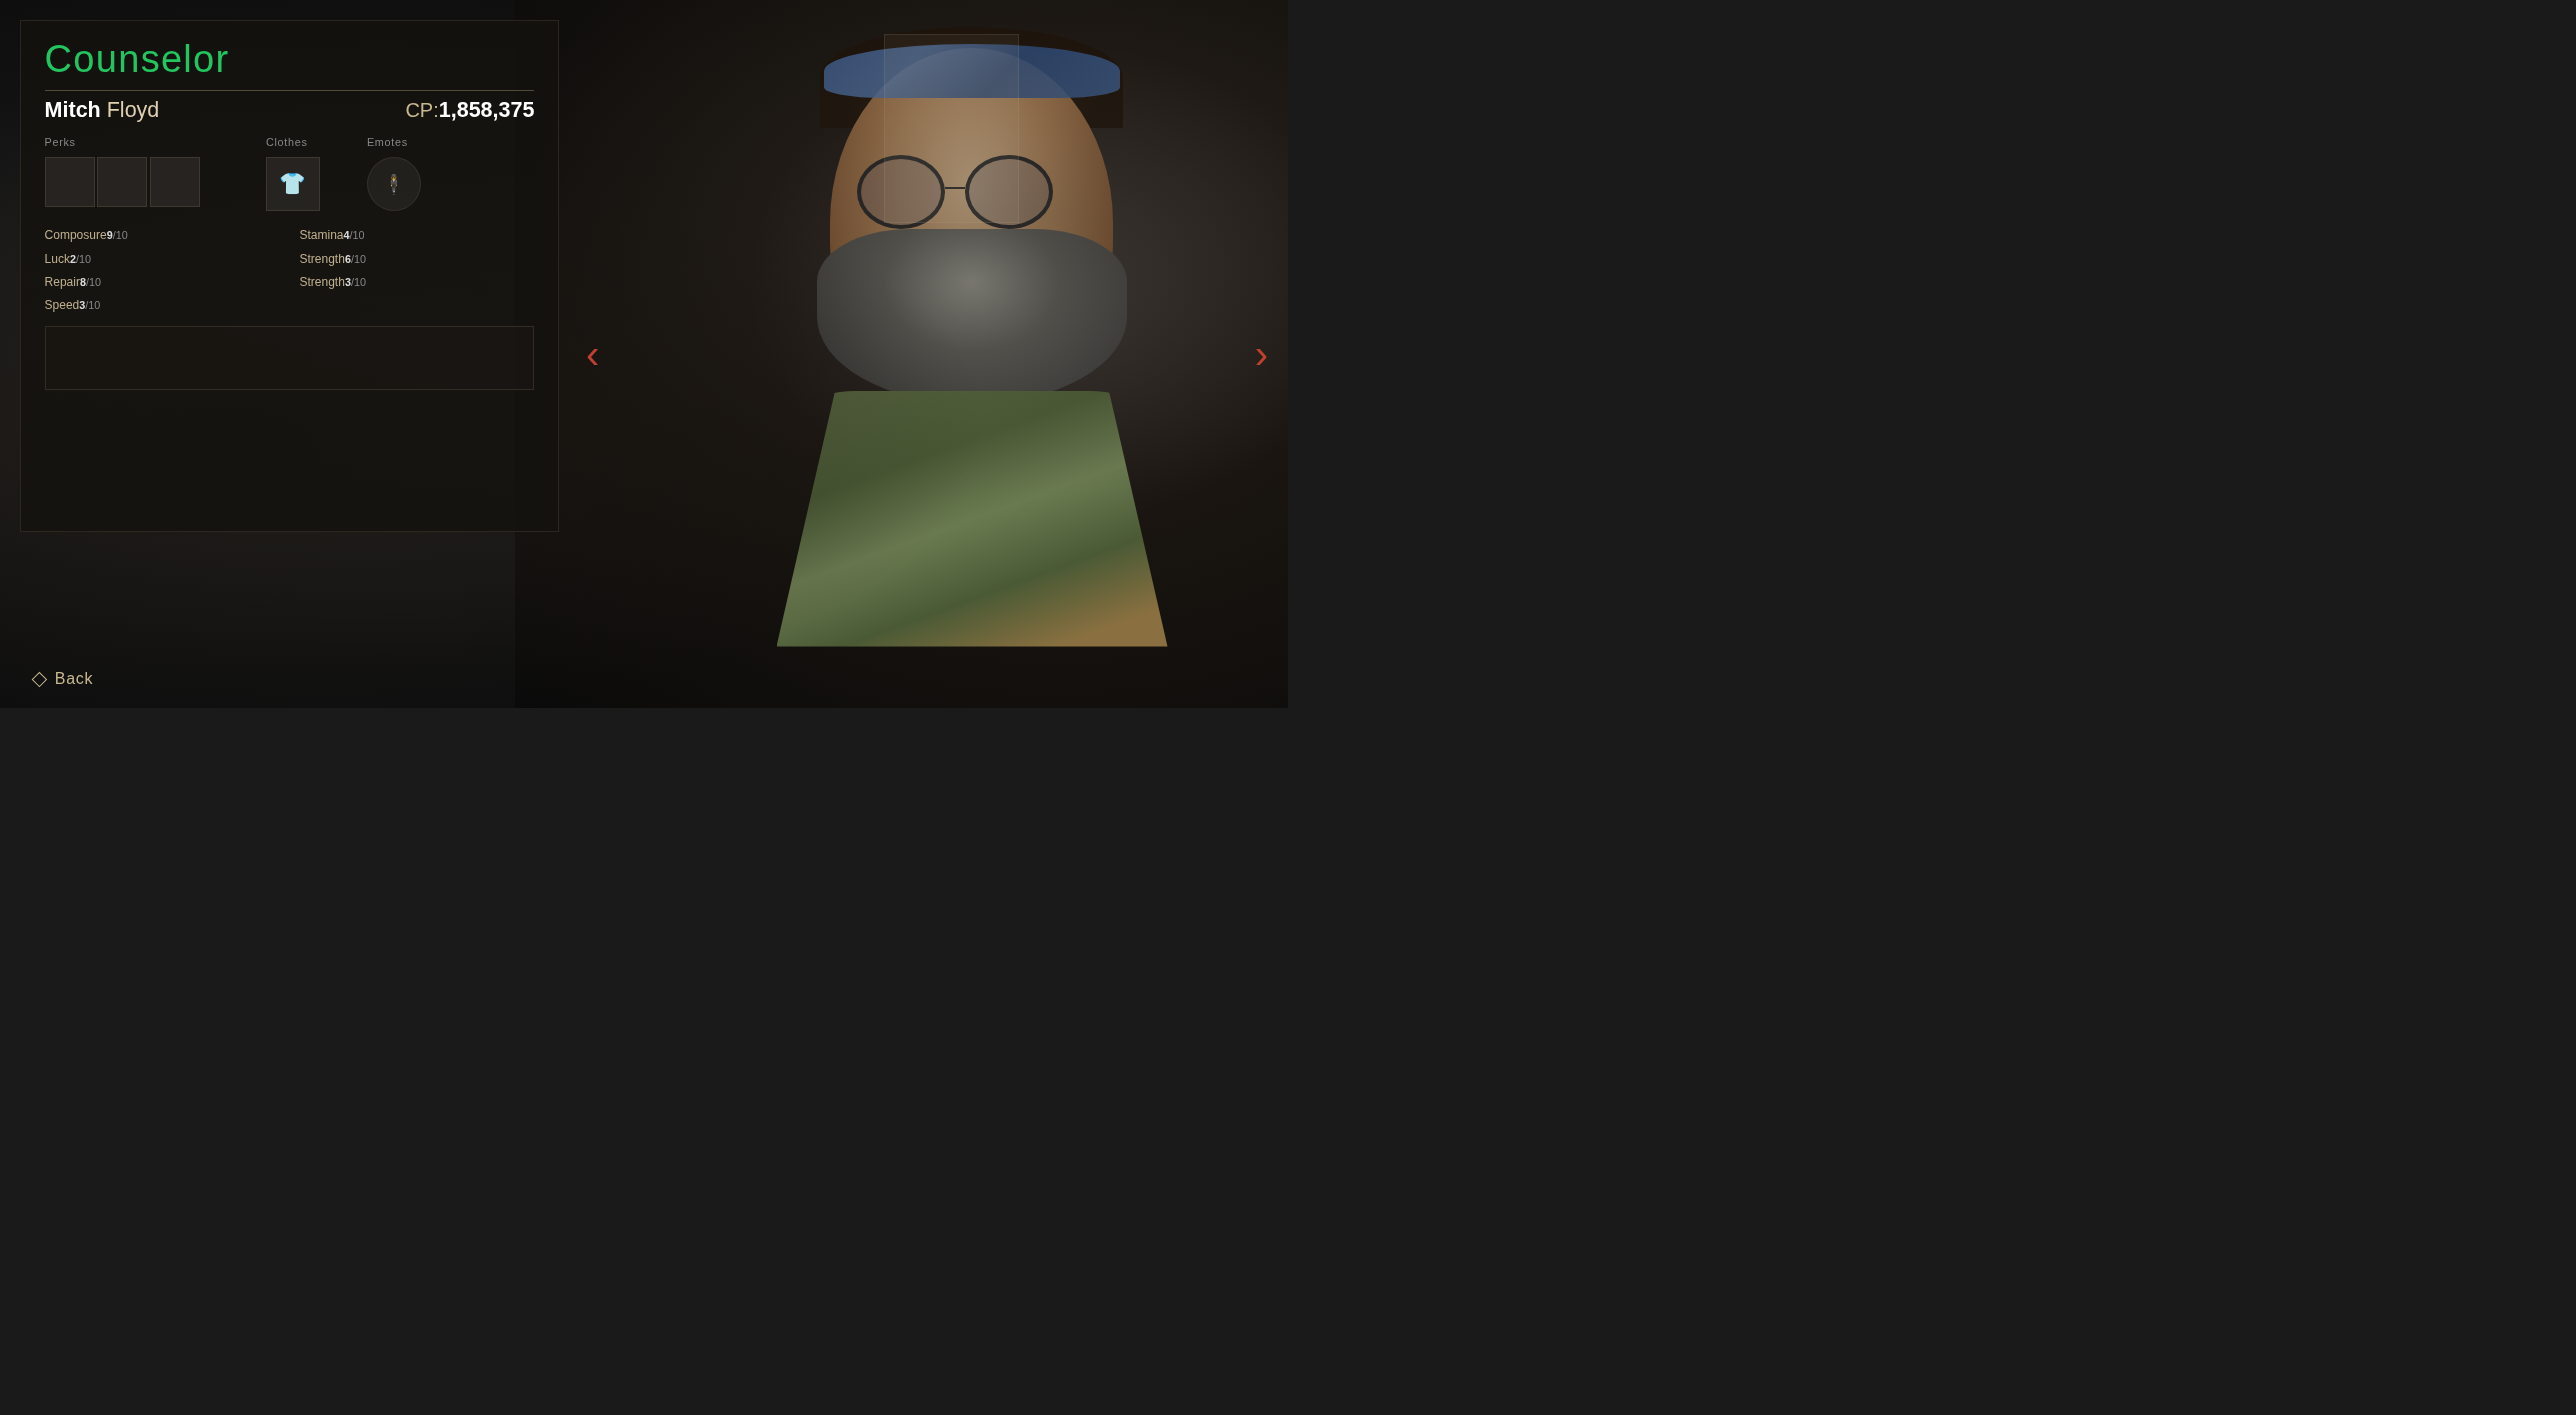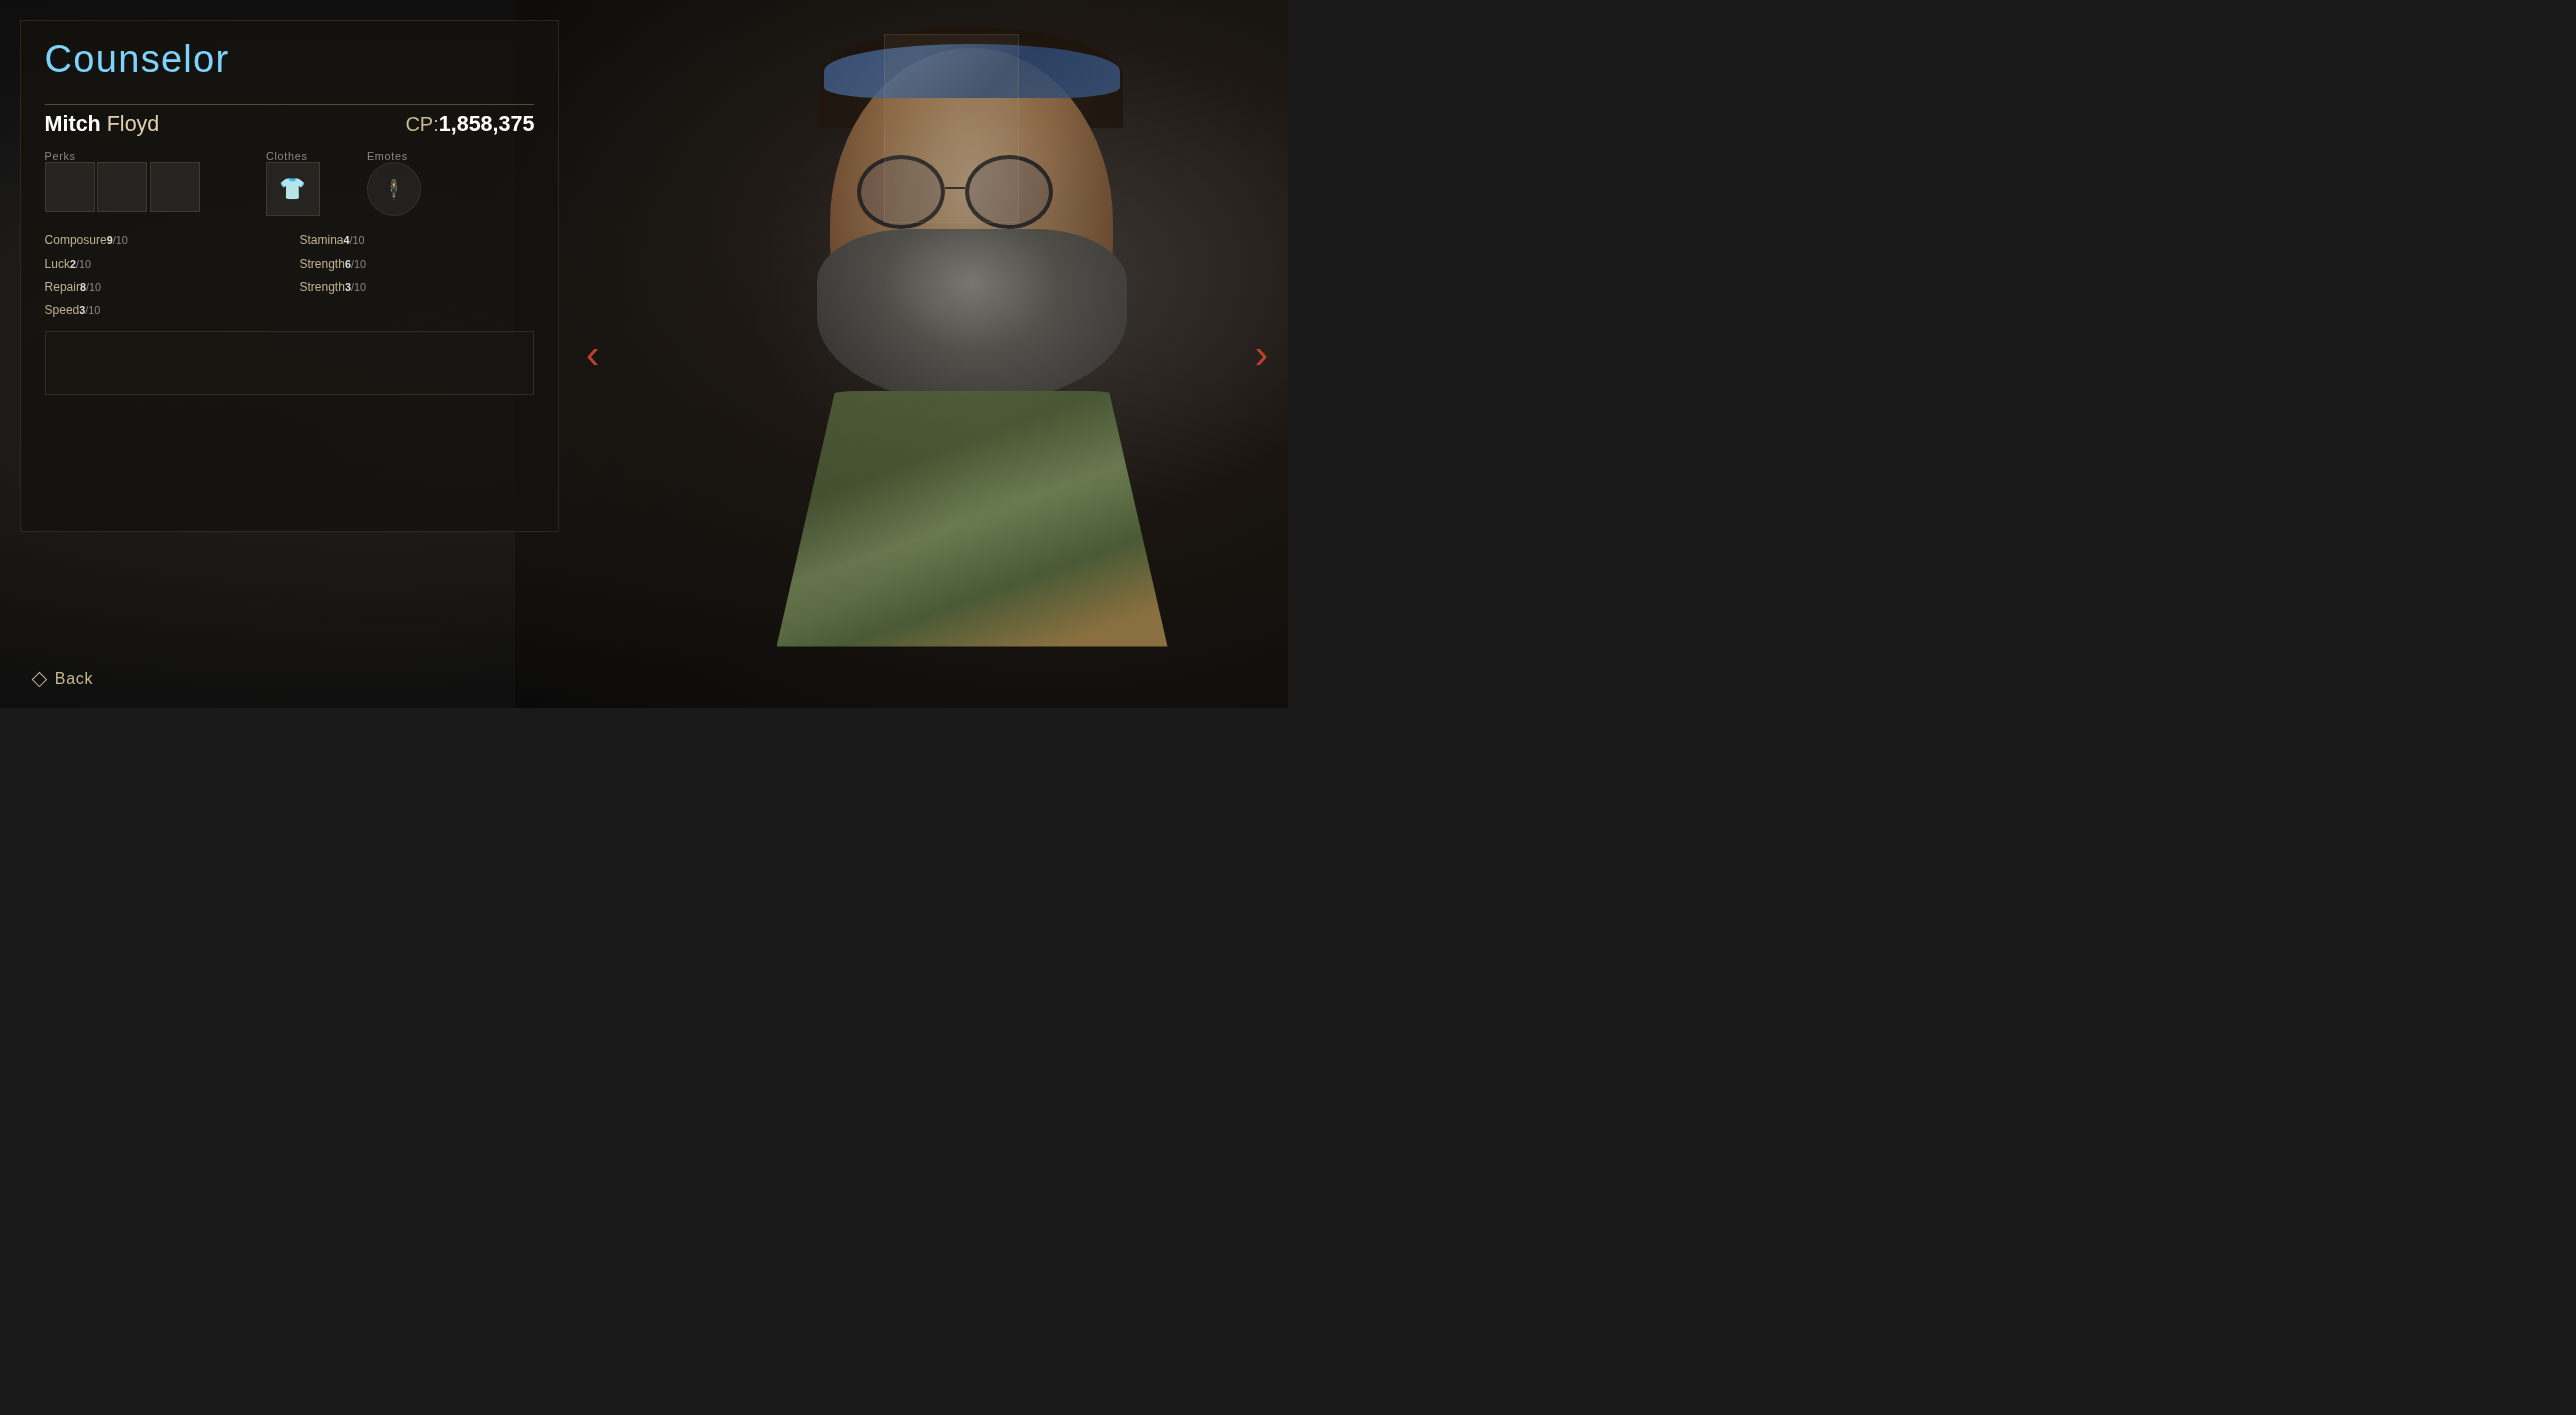--- a/index.html
+++ b/index.html
@@ -138,25 +138,25 @@
       height: 512px;
       background: rgba(20, 18, 15, 0.82);
       border: 0.7px solid rgba(100,90,70,0.3);
       z-index: 10;
       padding: 17px 23.6px;
     }
 
     .title {
       font-size: 38px;
       font-weight: 300;
-      color: #7dd3fc;
+      color: #22c55e;
       letter-spacing: 1.3px;
       margin-bottom: 3.4px;
       border-bottom: 0.7px solid rgba(180,160,120,0.4);
-      padding-bottom: 23px;
+      padding-bottom: 9px;
     }
 
     .character-name-row {
       display: flex;
       align-items: center;
       justify-content: space-between;
       margin-top: 6.7px;
       margin-bottom: 13.5px;
     }
 
@@ -186,21 +186,21 @@
       display: flex;
       gap: 27px;
       margin-bottom: 17px;
       align-items: flex-start;
     }
 
     .icon-group {
       display: flex;
       flex-direction: column;
       align-items: flex-start;
-      gap: 0;
+      gap: 9px;
     }
 
     .icon-label {
       font-size: 10.8px;
       color: #888;
       letter-spacing: 0.7px;
     }
 
     .perk-slots {
       display: flex;

